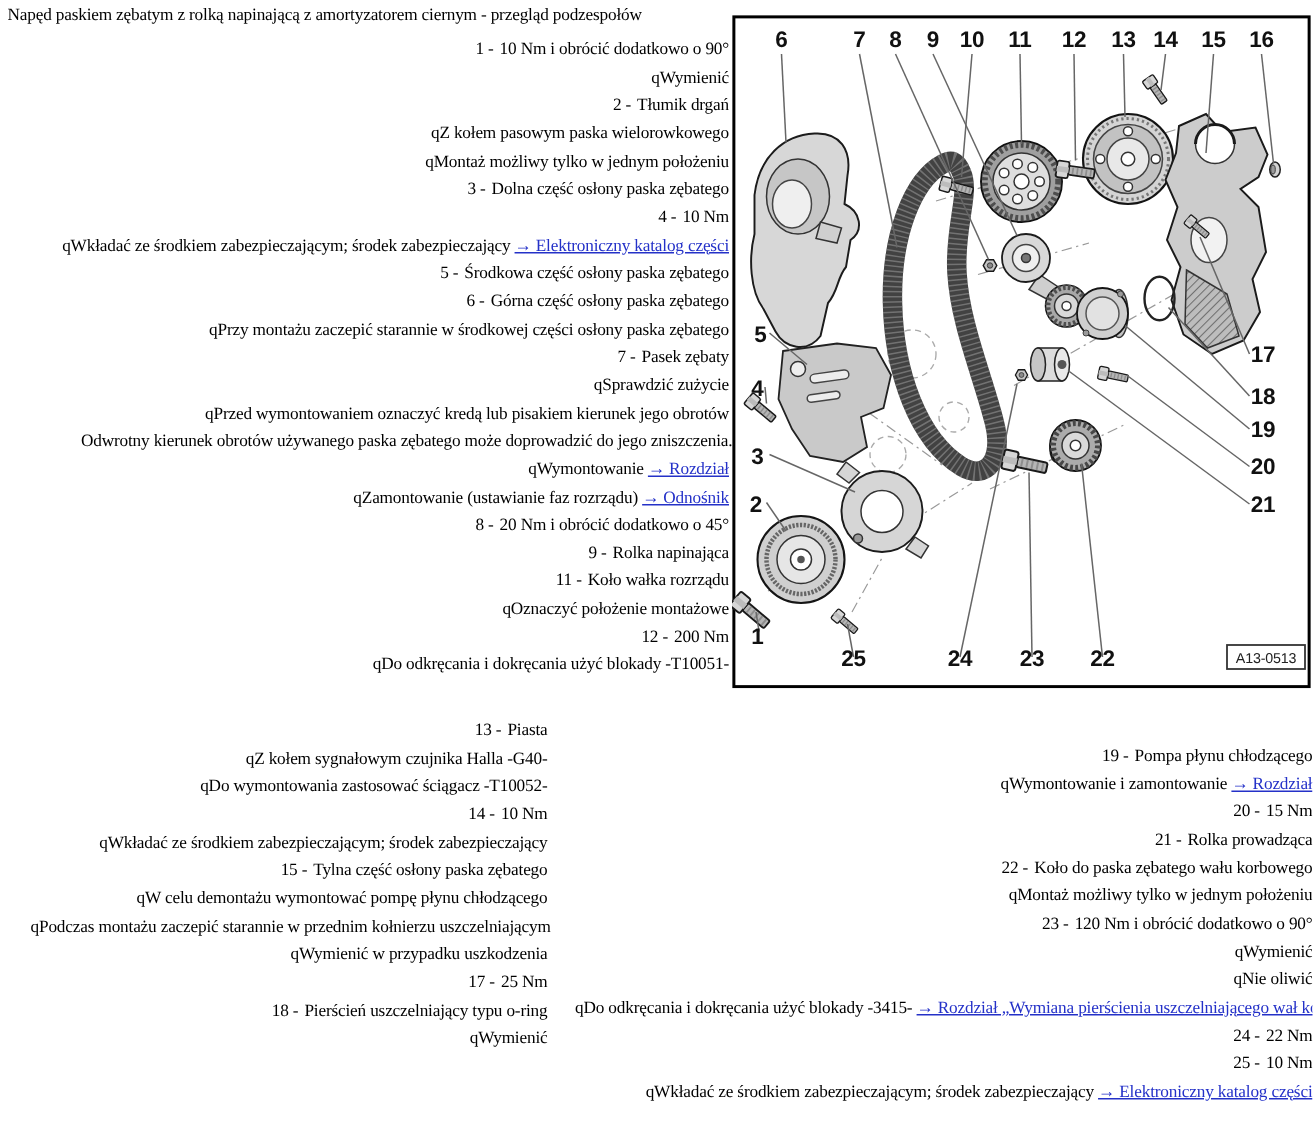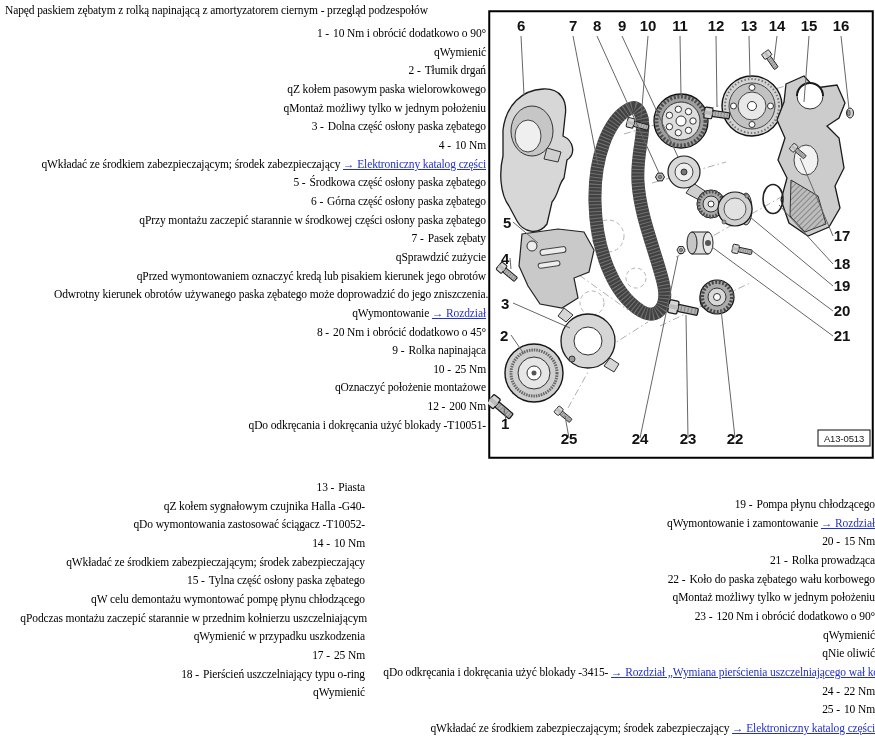--- a/index.html
+++ b/index.html
@@ -40,23 +40,24 @@
     <div class="line"><span class="nm">4 -</span><span>10 Nm</span></div>
     <div class="line"><span class="qm">q</span><span>Wkładać ze środkiem zabezpieczającym; środek zabezpieczający </span><a class="lnk">→ Elektroniczny katalog części</a></div>
     <div class="line"><span class="nm">5 -</span><span>Środkowa część osłony paska zębatego</span></div>
     <div class="line"><span class="nm">6 -</span><span>Górna część osłony paska zębatego</span></div>
     <div class="line"><span class="qm">q</span><span>Przy montażu zaczepić starannie w środkowej części osłony paska zębatego</span></div>
     <div class="line"><span class="nm">7 -</span><span>Pasek zębaty</span></div>
     <div class="line"><span class="qm">q</span><span>Sprawdzić zużycie</span></div>
     <div class="line"><span class="qm">q</span><span>Przed wymontowaniem oznaczyć kredą lub pisakiem kierunek jego obrotów</span></div>
     <div class="line note"><span>Odwrotny kierunek obrotów używanego paska zębatego może doprowadzić do jego zniszczenia.</span></div>
     <div class="line"><span class="qm">q</span><span>Wymontowanie </span><a class="lnk">→ Rozdział</a></div>
+    <div class="line"><span class="qm">q</span><span>Zamontowanie (ustawianie faz rozrządu) </span><a class="lnk">→ Odnośnik</a></div>
     <div class="line"><span class="nm">8 -</span><span>20 Nm i obrócić dodatkowo o 45°</span></div>
     <div class="line"><span class="nm">9 -</span><span>Rolka napinająca</span></div>
-    <div class="line"><span class="nm">10 -</span><span>25 Nm</span></div>
+    <div class="line"><span class="nm">11 -</span><span>Koło wałka rozrządu</span></div>
     <div class="line"><span class="qm">q</span><span>Oznaczyć położenie montażowe</span></div>
     <div class="line"><span class="nm">12 -</span><span>200 Nm</span></div>
     <div class="line"><span class="qm">q</span><span>Do odkręcania i dokręcania użyć blokady -T10051-</span></div>
   </div>
 
 <div id="col-bottom_left" class="textcol" style="left:5px;top:478px;width:360px;">
     <div class="line"><span class="nm">13 -</span><span>Piasta</span></div>
     <div class="line"><span class="qm">q</span><span>Z kołem sygnałowym czujnika Halla -G40-</span></div>
     <div class="line"><span class="qm">q</span><span>Do wymontowania zastosować ściągacz -T10052-</span></div>
     <div class="line"><span class="nm">14 -</span><span>10 Nm</span></div>

